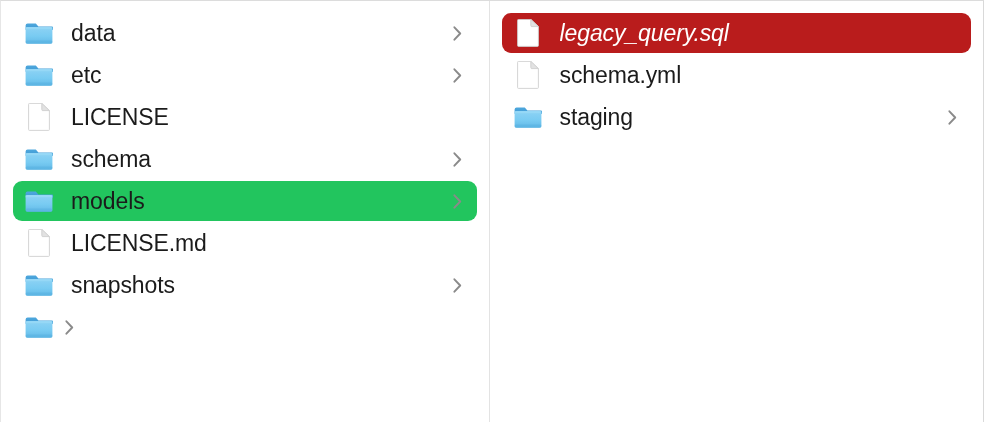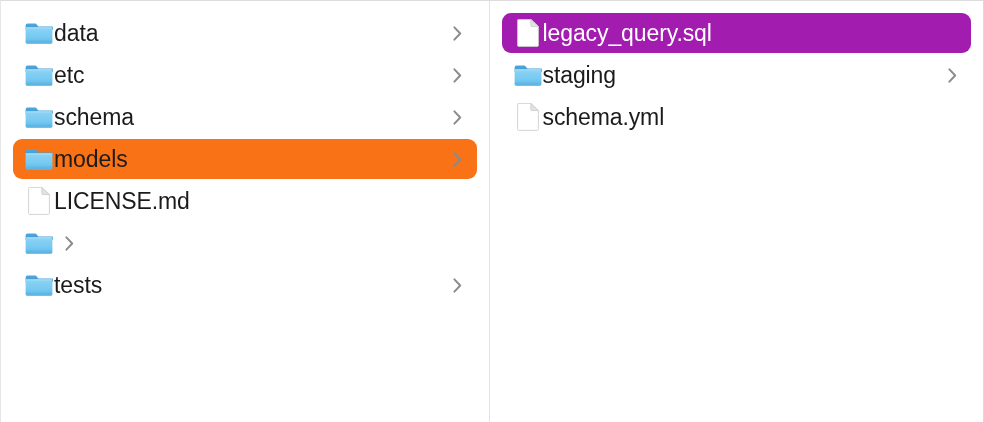--- a/index.html
+++ b/index.html
@@ -45,39 +45,40 @@
     margin: 2px 12px;
     border-radius: 9px;
     display: flex;
     align-items: center;
     box-sizing: border-box;
     padding-left: 11px;
     padding-right: 12px;
     cursor: default;
     user-select: none;
   }
-  .row.sel-gray { background: #f97316; }
-  .row.sel-blue { background: #a21caf; }
+  .row.sel-gray { background: #22c55e; }
+  .row.sel-blue { background: #b91c1c; font-style: italic; }
 
   .icon-wrap {
     width: 30px;
     height: 30px;
     flex: 0 0 30px;
     position: relative;
     display: flex;
     align-items: center;
     justify-content: center;
   }
   .icon-wrap svg { display: block; }
 
   .row-label {
     font-size: 23px;
     line-height: 26px;
     color: #1b1b1b;
     letter-spacing: -0.1px;
+    margin-left: 17px;
     white-space: nowrap;
     overflow: hidden;
     text-overflow: ellipsis;
     flex: 1 1 auto;
   }
   .row.sel-blue .row-label { color: #ffffff; }
 
   .chevron {
     flex: 0 0 auto;
     width: 14px;
@@ -144,79 +145,93 @@
         </span>
         <span class="row-label">etc</span>
         <span class="chevron">
           <svg width="9" height="15" viewBox="0 0 9 15">
             <path d="M1.4 1.3L7.2 7.5L1.4 13.7" fill="none" stroke="#8a8a8a" stroke-width="1.9" stroke-linecap="round" stroke-linejoin="round"></path>
           </svg>
         </span>
       </div>
       <div class="row">
         <span class="icon-wrap">
-          <svg width="28" height="23" viewBox="0 0 28 23">
-            <defs>
-              <linearGradient id="fbody" x1="0" y1="0" x2="0" y2="1">
-                <stop offset="0%" stop-color="#8ed2f4"></stop>
-                <stop offset="55%" stop-color="#78cbf2"></stop>
-                <stop offset="100%" stop-color="#62b9e6"></stop>
-              </linearGradient>
-              <linearGradient id="ftab" x1="0" y1="0" x2="0" y2="1">
-                <stop offset="0%" stop-color="#4ea7dd"></stop>
-                <stop offset="100%" stop-color="#3f9ad4"></stop>
-              </linearGradient>
-            </defs>
-            <path d="M0.6 3.6a2 2 0 0 1 2-2h8.2l2.6 2.9H27a1 1 0 0 1 1 1v2.2H0.6z" fill="url(#ftab)"></path>
-            <rect x="0.6" y="5.1" width="26.8" height="16.6" rx="1.9" fill="url(#fbody)"></rect>
-            <rect x="0.6" y="5.1" width="26.8" height="2.1" fill="#9adaf7" opacity="0.75"></rect>
-            <rect x="0.6" y="18.6" width="26.8" height="3.1" rx="1.5" fill="#56b0e0" opacity="0.5"></rect>
-          </svg>
-        </span>
-        <span class="row-label">schema</span>
-        <span class="chevron">
-          <svg width="9" height="15" viewBox="0 0 9 15">
-            <path d="M1.4 1.3L7.2 7.5L1.4 13.7" fill="none" stroke="#8a8a8a" stroke-width="1.9" stroke-linecap="round" stroke-linejoin="round"></path>
-          </svg>
-        </span>
-      </div>
-      <div class="row sel-gray">
-        <span class="icon-wrap">
-          <svg width="28" height="23" viewBox="0 0 28 23">
-            <defs>
-              <linearGradient id="fbody" x1="0" y1="0" x2="0" y2="1">
-                <stop offset="0%" stop-color="#8ed2f4"></stop>
-                <stop offset="55%" stop-color="#78cbf2"></stop>
-                <stop offset="100%" stop-color="#62b9e6"></stop>
-              </linearGradient>
-              <linearGradient id="ftab" x1="0" y1="0" x2="0" y2="1">
-                <stop offset="0%" stop-color="#4ea7dd"></stop>
-                <stop offset="100%" stop-color="#3f9ad4"></stop>
-              </linearGradient>
-            </defs>
-            <path d="M0.6 3.6a2 2 0 0 1 2-2h8.2l2.6 2.9H27a1 1 0 0 1 1 1v2.2H0.6z" fill="url(#ftab)"></path>
-            <rect x="0.6" y="5.1" width="26.8" height="16.6" rx="1.9" fill="url(#fbody)"></rect>
-            <rect x="0.6" y="5.1" width="26.8" height="2.1" fill="#9adaf7" opacity="0.75"></rect>
-            <rect x="0.6" y="18.6" width="26.8" height="3.1" rx="1.5" fill="#56b0e0" opacity="0.5"></rect>
-          </svg>
-        </span>
-        <span class="row-label">models</span>
-        <span class="chevron">
-          <svg width="9" height="15" viewBox="0 0 9 15">
-            <path d="M1.4 1.3L7.2 7.5L1.4 13.7" fill="none" stroke="#8a8a8a" stroke-width="1.9" stroke-linecap="round" stroke-linejoin="round"></path>
-          </svg>
-        </span>
-      </div>
-      <div class="row">
-        <span class="icon-wrap">
           <svg width="22" height="28" viewBox="0 0 22 28">
             <path d="M0.6 1.3a0.9 0.9 0 0 1 0.9-0.9h12.3L21.4 7.6v18.9a0.9 0.9 0 0 1-0.9 0.9H1.5a0.9 0.9 0 0 1-0.9-0.9z" fill="#ffffff" stroke="#cfcfcf" stroke-width="0.9"></path>
             <path d="M13.8 0.4L21.4 7.6h-6.7a0.9 0.9 0 0 1-0.9-0.9z" fill="#e2e2e2" stroke="#cfcfcf" stroke-width="0.9" stroke-linejoin="round"></path>
           </svg>
         </span>
+        <span class="row-label">LICENSE</span>
+        <span class="chevron hidden">
+          <svg width="9" height="15" viewBox="0 0 9 15">
+            <path d="M1.4 1.3L7.2 7.5L1.4 13.7" fill="none" stroke="#8a8a8a" stroke-width="1.9" stroke-linecap="round" stroke-linejoin="round"></path>
+          </svg>
+        </span>
+      </div>
+      <div class="row">
+        <span class="icon-wrap">
+          <svg width="28" height="23" viewBox="0 0 28 23">
+            <defs>
+              <linearGradient id="fbody" x1="0" y1="0" x2="0" y2="1">
+                <stop offset="0%" stop-color="#8ed2f4"></stop>
+                <stop offset="55%" stop-color="#78cbf2"></stop>
+                <stop offset="100%" stop-color="#62b9e6"></stop>
+              </linearGradient>
+              <linearGradient id="ftab" x1="0" y1="0" x2="0" y2="1">
+                <stop offset="0%" stop-color="#4ea7dd"></stop>
+                <stop offset="100%" stop-color="#3f9ad4"></stop>
+              </linearGradient>
+            </defs>
+            <path d="M0.6 3.6a2 2 0 0 1 2-2h8.2l2.6 2.9H27a1 1 0 0 1 1 1v2.2H0.6z" fill="url(#ftab)"></path>
+            <rect x="0.6" y="5.1" width="26.8" height="16.6" rx="1.9" fill="url(#fbody)"></rect>
+            <rect x="0.6" y="5.1" width="26.8" height="2.1" fill="#9adaf7" opacity="0.75"></rect>
+            <rect x="0.6" y="18.6" width="26.8" height="3.1" rx="1.5" fill="#56b0e0" opacity="0.5"></rect>
+          </svg>
+        </span>
+        <span class="row-label">schema</span>
+        <span class="chevron">
+          <svg width="9" height="15" viewBox="0 0 9 15">
+            <path d="M1.4 1.3L7.2 7.5L1.4 13.7" fill="none" stroke="#8a8a8a" stroke-width="1.9" stroke-linecap="round" stroke-linejoin="round"></path>
+          </svg>
+        </span>
+      </div>
+      <div class="row sel-gray">
+        <span class="icon-wrap">
+          <svg width="28" height="23" viewBox="0 0 28 23">
+            <defs>
+              <linearGradient id="fbody" x1="0" y1="0" x2="0" y2="1">
+                <stop offset="0%" stop-color="#8ed2f4"></stop>
+                <stop offset="55%" stop-color="#78cbf2"></stop>
+                <stop offset="100%" stop-color="#62b9e6"></stop>
+              </linearGradient>
+              <linearGradient id="ftab" x1="0" y1="0" x2="0" y2="1">
+                <stop offset="0%" stop-color="#4ea7dd"></stop>
+                <stop offset="100%" stop-color="#3f9ad4"></stop>
+              </linearGradient>
+            </defs>
+            <path d="M0.6 3.6a2 2 0 0 1 2-2h8.2l2.6 2.9H27a1 1 0 0 1 1 1v2.2H0.6z" fill="url(#ftab)"></path>
+            <rect x="0.6" y="5.1" width="26.8" height="16.6" rx="1.9" fill="url(#fbody)"></rect>
+            <rect x="0.6" y="5.1" width="26.8" height="2.1" fill="#9adaf7" opacity="0.75"></rect>
+            <rect x="0.6" y="18.6" width="26.8" height="3.1" rx="1.5" fill="#56b0e0" opacity="0.5"></rect>
+          </svg>
+        </span>
+        <span class="row-label">models</span>
+        <span class="chevron">
+          <svg width="9" height="15" viewBox="0 0 9 15">
+            <path d="M1.4 1.3L7.2 7.5L1.4 13.7" fill="none" stroke="#8a8a8a" stroke-width="1.9" stroke-linecap="round" stroke-linejoin="round"></path>
+          </svg>
+        </span>
+      </div>
+      <div class="row">
+        <span class="icon-wrap">
+          <svg width="22" height="28" viewBox="0 0 22 28">
+            <path d="M0.6 1.3a0.9 0.9 0 0 1 0.9-0.9h12.3L21.4 7.6v18.9a0.9 0.9 0 0 1-0.9 0.9H1.5a0.9 0.9 0 0 1-0.9-0.9z" fill="#ffffff" stroke="#cfcfcf" stroke-width="0.9"></path>
+            <path d="M13.8 0.4L21.4 7.6h-6.7a0.9 0.9 0 0 1-0.9-0.9z" fill="#e2e2e2" stroke="#cfcfcf" stroke-width="0.9" stroke-linejoin="round"></path>
+          </svg>
+        </span>
         <span class="row-label">LICENSE.md</span>
         <span class="chevron hidden">
           <svg width="9" height="15" viewBox="0 0 9 15">
             <path d="M1.4 1.3L7.2 7.5L1.4 13.7" fill="none" stroke="#8a8a8a" stroke-width="1.9" stroke-linecap="round" stroke-linejoin="round"></path>
           </svg>
         </span>
       </div>
       <div class="row">
         <span class="icon-wrap">
           <svg width="28" height="23" viewBox="0 0 28 23">
@@ -230,47 +245,47 @@
                 <stop offset="0%" stop-color="#4ea7dd"></stop>
                 <stop offset="100%" stop-color="#3f9ad4"></stop>
               </linearGradient>
             </defs>
             <path d="M0.6 3.6a2 2 0 0 1 2-2h8.2l2.6 2.9H27a1 1 0 0 1 1 1v2.2H0.6z" fill="url(#ftab)"></path>
             <rect x="0.6" y="5.1" width="26.8" height="16.6" rx="1.9" fill="url(#fbody)"></rect>
             <rect x="0.6" y="5.1" width="26.8" height="2.1" fill="#9adaf7" opacity="0.75"></rect>
             <rect x="0.6" y="18.6" width="26.8" height="3.1" rx="1.5" fill="#56b0e0" opacity="0.5"></rect>
           </svg>
         </span>
-        <span class="chevron">
-          <svg width="9" height="15" viewBox="0 0 9 15">
-            <path d="M1.4 1.3L7.2 7.5L1.4 13.7" fill="none" stroke="#8a8a8a" stroke-width="1.9" stroke-linecap="round" stroke-linejoin="round"></path>
-          </svg>
-        </span>
-      </div>
-      <div class="row">
-        <span class="icon-wrap">
-          <svg width="28" height="23" viewBox="0 0 28 23">
-            <defs>
-              <linearGradient id="fbody" x1="0" y1="0" x2="0" y2="1">
-                <stop offset="0%" stop-color="#8ed2f4"></stop>
-                <stop offset="55%" stop-color="#78cbf2"></stop>
-                <stop offset="100%" stop-color="#62b9e6"></stop>
-              </linearGradient>
-              <linearGradient id="ftab" x1="0" y1="0" x2="0" y2="1">
-                <stop offset="0%" stop-color="#4ea7dd"></stop>
-                <stop offset="100%" stop-color="#3f9ad4"></stop>
-              </linearGradient>
-            </defs>
-            <path d="M0.6 3.6a2 2 0 0 1 2-2h8.2l2.6 2.9H27a1 1 0 0 1 1 1v2.2H0.6z" fill="url(#ftab)"></path>
-            <rect x="0.6" y="5.1" width="26.8" height="16.6" rx="1.9" fill="url(#fbody)"></rect>
-            <rect x="0.6" y="5.1" width="26.8" height="2.1" fill="#9adaf7" opacity="0.75"></rect>
-            <rect x="0.6" y="18.6" width="26.8" height="3.1" rx="1.5" fill="#56b0e0" opacity="0.5"></rect>
-          </svg>
-        </span>
-        <span class="row-label">tests</span>
+        <span class="row-label">snapshots</span>
+        <span class="chevron">
+          <svg width="9" height="15" viewBox="0 0 9 15">
+            <path d="M1.4 1.3L7.2 7.5L1.4 13.7" fill="none" stroke="#8a8a8a" stroke-width="1.9" stroke-linecap="round" stroke-linejoin="round"></path>
+          </svg>
+        </span>
+      </div>
+      <div class="row">
+        <span class="icon-wrap">
+          <svg width="28" height="23" viewBox="0 0 28 23">
+            <defs>
+              <linearGradient id="fbody" x1="0" y1="0" x2="0" y2="1">
+                <stop offset="0%" stop-color="#8ed2f4"></stop>
+                <stop offset="55%" stop-color="#78cbf2"></stop>
+                <stop offset="100%" stop-color="#62b9e6"></stop>
+              </linearGradient>
+              <linearGradient id="ftab" x1="0" y1="0" x2="0" y2="1">
+                <stop offset="0%" stop-color="#4ea7dd"></stop>
+                <stop offset="100%" stop-color="#3f9ad4"></stop>
+              </linearGradient>
+            </defs>
+            <path d="M0.6 3.6a2 2 0 0 1 2-2h8.2l2.6 2.9H27a1 1 0 0 1 1 1v2.2H0.6z" fill="url(#ftab)"></path>
+            <rect x="0.6" y="5.1" width="26.8" height="16.6" rx="1.9" fill="url(#fbody)"></rect>
+            <rect x="0.6" y="5.1" width="26.8" height="2.1" fill="#9adaf7" opacity="0.75"></rect>
+            <rect x="0.6" y="18.6" width="26.8" height="3.1" rx="1.5" fill="#56b0e0" opacity="0.5"></rect>
+          </svg>
+        </span>
         <span class="chevron">
           <svg width="9" height="15" viewBox="0 0 9 15">
             <path d="M1.4 1.3L7.2 7.5L1.4 13.7" fill="none" stroke="#8a8a8a" stroke-width="1.9" stroke-linecap="round" stroke-linejoin="round"></path>
           </svg>
         </span>
       </div>
     </div>
   <div class="column right" id="col-1">
       <div class="row sel-blue">
         <span class="icon-wrap">
@@ -281,53 +296,53 @@
         </span>
         <span class="row-label">legacy_query.sql</span>
         <span class="chevron hidden">
           <svg width="9" height="15" viewBox="0 0 9 15">
             <path d="M1.4 1.3L7.2 7.5L1.4 13.7" fill="none" stroke="#ffffff" stroke-width="1.9" stroke-linecap="round" stroke-linejoin="round"></path>
           </svg>
         </span>
       </div>
       <div class="row">
         <span class="icon-wrap">
-          <svg width="28" height="23" viewBox="0 0 28 23">
-            <defs>
-              <linearGradient id="fbody" x1="0" y1="0" x2="0" y2="1">
-                <stop offset="0%" stop-color="#8ed2f4"></stop>
-                <stop offset="55%" stop-color="#78cbf2"></stop>
-                <stop offset="100%" stop-color="#62b9e6"></stop>
-              </linearGradient>
-              <linearGradient id="ftab" x1="0" y1="0" x2="0" y2="1">
-                <stop offset="0%" stop-color="#4ea7dd"></stop>
-                <stop offset="100%" stop-color="#3f9ad4"></stop>
-              </linearGradient>
-            </defs>
-            <path d="M0.6 3.6a2 2 0 0 1 2-2h8.2l2.6 2.9H27a1 1 0 0 1 1 1v2.2H0.6z" fill="url(#ftab)"></path>
-            <rect x="0.6" y="5.1" width="26.8" height="16.6" rx="1.9" fill="url(#fbody)"></rect>
-            <rect x="0.6" y="5.1" width="26.8" height="2.1" fill="#9adaf7" opacity="0.75"></rect>
-            <rect x="0.6" y="18.6" width="26.8" height="3.1" rx="1.5" fill="#56b0e0" opacity="0.5"></rect>
-          </svg>
-        </span>
-        <span class="row-label">staging</span>
-        <span class="chevron">
-          <svg width="9" height="15" viewBox="0 0 9 15">
-            <path d="M1.4 1.3L7.2 7.5L1.4 13.7" fill="none" stroke="#8a8a8a" stroke-width="1.9" stroke-linecap="round" stroke-linejoin="round"></path>
-          </svg>
-        </span>
-      </div>
-      <div class="row">
-        <span class="icon-wrap">
           <svg width="22" height="28" viewBox="0 0 22 28">
             <path d="M0.6 1.3a0.9 0.9 0 0 1 0.9-0.9h12.3L21.4 7.6v18.9a0.9 0.9 0 0 1-0.9 0.9H1.5a0.9 0.9 0 0 1-0.9-0.9z" fill="#ffffff" stroke="#cfcfcf" stroke-width="0.9"></path>
             <path d="M13.8 0.4L21.4 7.6h-6.7a0.9 0.9 0 0 1-0.9-0.9z" fill="#e2e2e2" stroke="#cfcfcf" stroke-width="0.9" stroke-linejoin="round"></path>
           </svg>
         </span>
         <span class="row-label">schema.yml</span>
         <span class="chevron hidden">
           <svg width="9" height="15" viewBox="0 0 9 15">
             <path d="M1.4 1.3L7.2 7.5L1.4 13.7" fill="none" stroke="#8a8a8a" stroke-width="1.9" stroke-linecap="round" stroke-linejoin="round"></path>
           </svg>
         </span>
       </div>
+      <div class="row">
+        <span class="icon-wrap">
+          <svg width="28" height="23" viewBox="0 0 28 23">
+            <defs>
+              <linearGradient id="fbody" x1="0" y1="0" x2="0" y2="1">
+                <stop offset="0%" stop-color="#8ed2f4"></stop>
+                <stop offset="55%" stop-color="#78cbf2"></stop>
+                <stop offset="100%" stop-color="#62b9e6"></stop>
+              </linearGradient>
+              <linearGradient id="ftab" x1="0" y1="0" x2="0" y2="1">
+                <stop offset="0%" stop-color="#4ea7dd"></stop>
+                <stop offset="100%" stop-color="#3f9ad4"></stop>
+              </linearGradient>
+            </defs>
+            <path d="M0.6 3.6a2 2 0 0 1 2-2h8.2l2.6 2.9H27a1 1 0 0 1 1 1v2.2H0.6z" fill="url(#ftab)"></path>
+            <rect x="0.6" y="5.1" width="26.8" height="16.6" rx="1.9" fill="url(#fbody)"></rect>
+            <rect x="0.6" y="5.1" width="26.8" height="2.1" fill="#9adaf7" opacity="0.75"></rect>
+            <rect x="0.6" y="18.6" width="26.8" height="3.1" rx="1.5" fill="#56b0e0" opacity="0.5"></rect>
+          </svg>
+        </span>
+        <span class="row-label">staging</span>
+        <span class="chevron">
+          <svg width="9" height="15" viewBox="0 0 9 15">
+            <path d="M1.4 1.3L7.2 7.5L1.4 13.7" fill="none" stroke="#8a8a8a" stroke-width="1.9" stroke-linecap="round" stroke-linejoin="round"></path>
+          </svg>
+        </span>
+      </div>
     </div>
 </div>
 
 </body></html>

